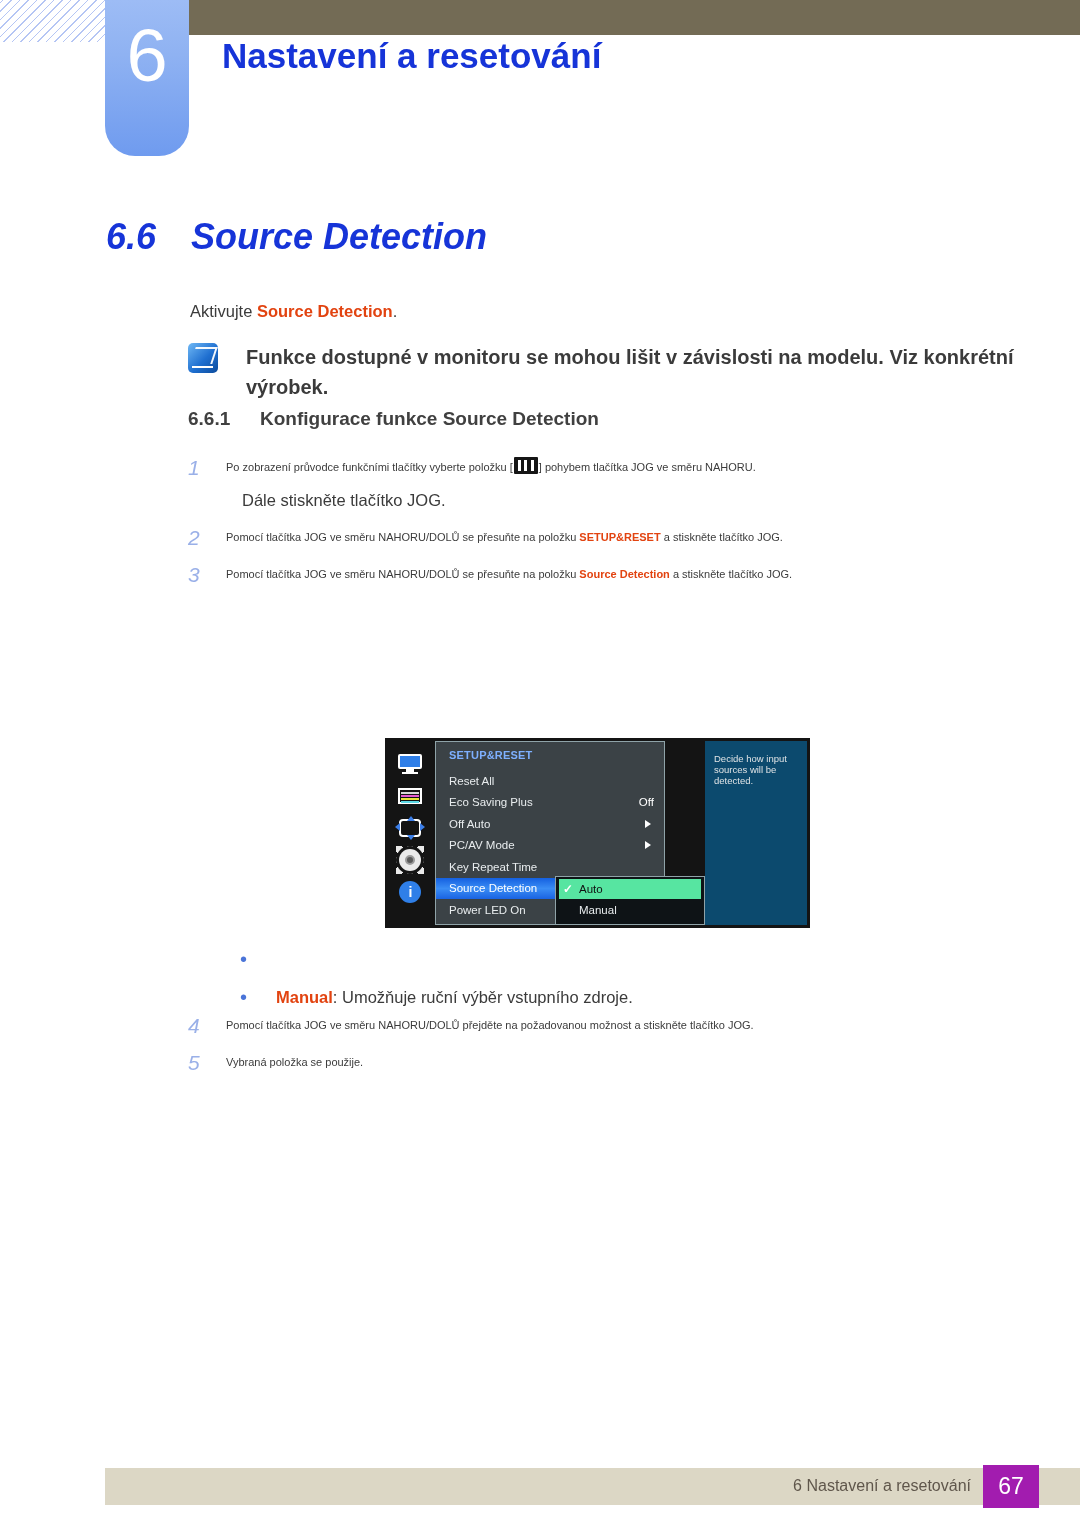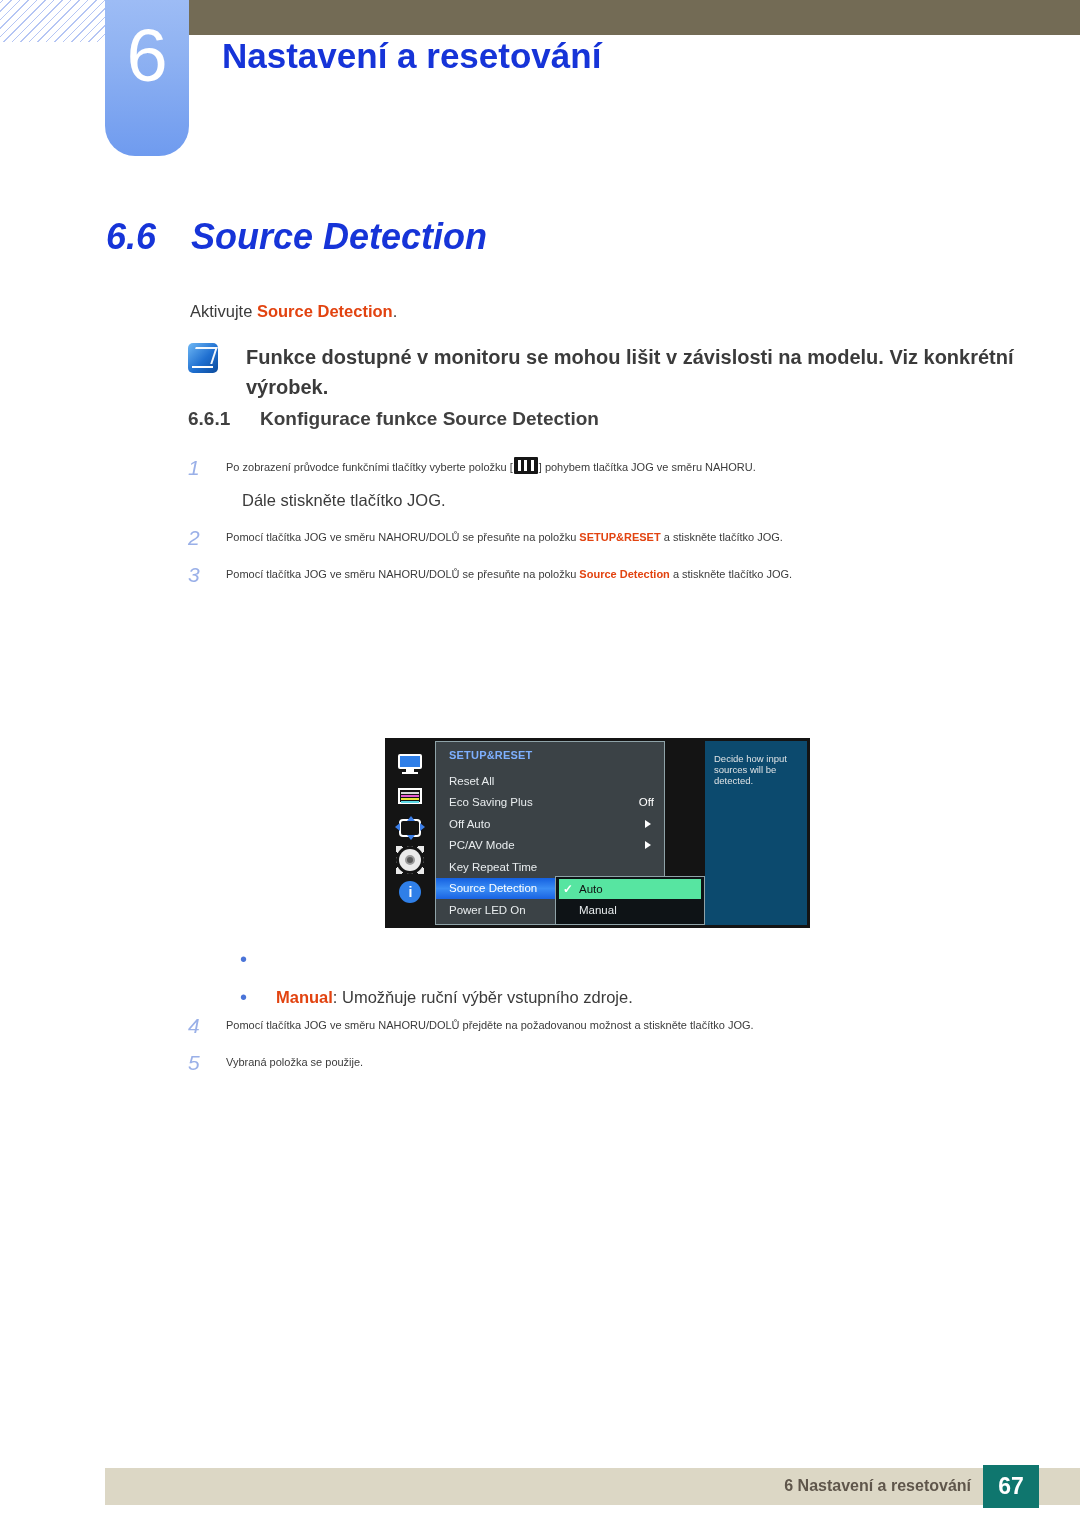--- a/index.html
+++ b/index.html
@@ -396,30 +396,30 @@
     position: absolute;
     left: 105px; bottom: 22px;
     right: 0; height: 37px;
     background: #dcd7c5;
   }
   .footer-text {
     position: absolute;
     right: 109px; top: 9px;
     font-size: 16px;
     color: #5f564b;
-    font-weight: bold;
+    font-weight: normal;
   }
   .footer-page {
     position: absolute;
     right: 41px; top: -3px;
     width: 56px; height: 43px;
-    background: #0f766e;
+    background: #a21caf;
     color: #ffffff;
     font-size: 23px;
-    font-weight: bold;
+    font-weight: normal;
     text-align: center;
     line-height: 43px;
   }
 </style>
 </head>
 <body>
 
 <div class="hatch"></div>
 <div class="olive-bar"></div>
 <div class="chapter-tab">

